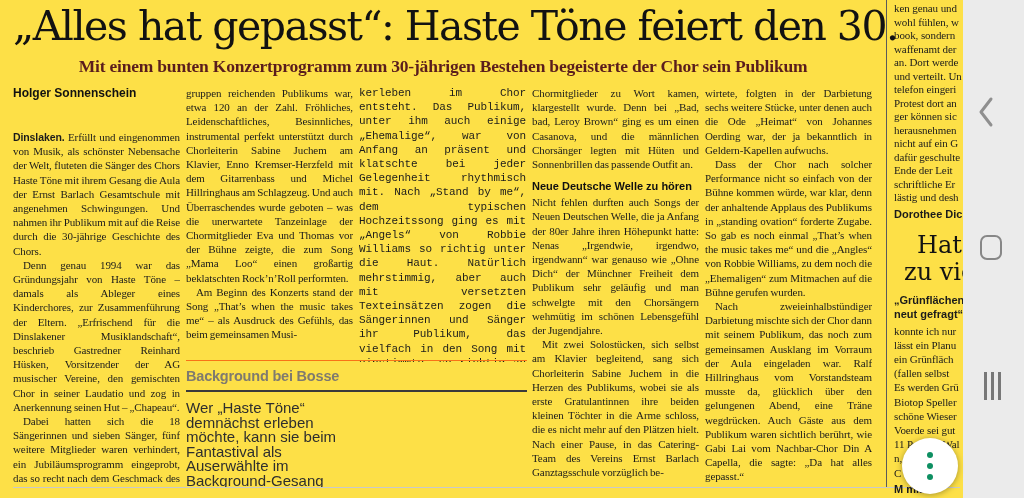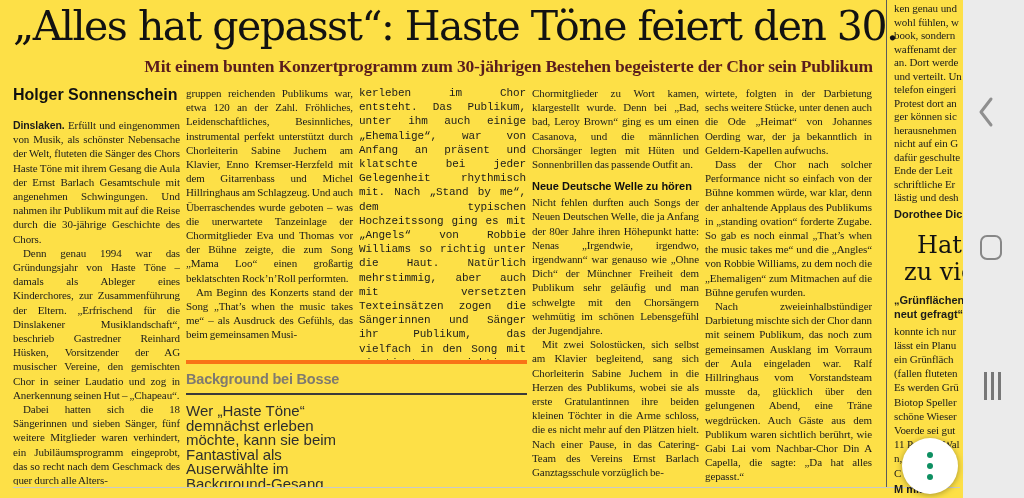--- a/index.html
+++ b/index.html
@@ -4,42 +4,42 @@
 <style>
   * { margin:0; padding:0; box-sizing:border-box; }
   body { background:#777; }
   .screen { position:relative; width:1024px; height:498px; background:#fde047; overflow:hidden;
             font-family:"Liberation Serif", serif; color:#1b1b1b; }
 
   
   .hl { position:absolute; left:13px; top:0; width:860px; text-align:center;
         font-family:"DejaVu Serif", serif; font-weight:400; font-size:41px; line-height:52px;
         letter-spacing:-1.5px; color:#121212; white-space:nowrap; }
-  .sub { position:absolute; left:13px; top:55px; width:860px; text-align:right;
+  .sub { position:absolute; left:13px; top:55px; width:860px; text-align:center;
          font-size:17.5px; line-height:22px; color:#5a1d1d; letter-spacing:-0.2px; }
 
   
   .col { position:absolute; top:86px; width:167px; overflow:hidden; }
   .c1 { left:13px;  height:399px; }
   .c2 { left:186px; height:276px; }
   .c3 { left:359px; height:276px;font-family:Liberation Mono, monospace; }
   .c4 { left:532px; height:399px; }
   .c5 { left:705px; height:399px; }
-  .byline { font-family:"Liberation Sans", sans-serif; font-weight:bold; font-size:16px;
-            margin-bottom:14px; color:#111; }
+  .byline { font-family:"Liberation Sans", sans-serif; font-weight:bold; font-size:12px;
+            margin-bottom:30px; color:#111; }
   .col p { font-size:11px; line-height:14.2px; text-align:justify; letter-spacing:-0.1px;
            word-spacing:-0.5px; hyphens:auto; }
   .col p.ind { text-indent:10px; }
   .col b.lead { font-family:"Liberation Sans", sans-serif; font-size:10.5px; }
   .colsubhead { font-family:"Liberation Sans", sans-serif; font-weight:bold; font-size:11px;
                 margin:9px 0 3px; color:#111; }
 
   
   .infobox { position:absolute; left:186px; top:360px; width:341px; height:127px;
-             border-top:4px solid #f97316; padding-top:7px; overflow:hidden; }
+             border-top:1px solid #f97316; padding-top:7px; overflow:hidden; }
   .ib-title { font-family:"Liberation Sans", sans-serif; font-weight:bold; font-size:14.5px;
               color:#7f7a6f; letter-spacing:-0.2px; }
   .ib-rule { height:2px; background:#3a3a3a; margin:6px 0 9px; }
   .ib-cols { display:flex; gap:12px; }
   .ib-col { width:164px; font-family:"Liberation Sans", sans-serif; font-size:15px;
             line-height:14.5px; color:#2e2e2e; }
   .ib-col p { margin:0; }
   .email { font-weight:bold; }
 
   
@@ -150,21 +150,21 @@
             <div class="h2line">zu vie</div>
           </div>
         <div id="side2lead">
             <div class="lline">„Grünflächen:</div>
             <div class="lline">neut gefragt“:</div>
           </div>
         <div id="side2lines">
             <div class="sline">konnte ich nur</div>
             <div class="sline">lässt ein Planu</div>
             <div class="sline">ein Grünfläch</div>
-            <div class="sline">(fallen fluteten</div>
+            <div class="sline">(fallen selbst</div>
             <div class="sline">Es werden Grü</div>
             <div class="sline">Biotop Speller</div>
             <div class="sline">schöne Wieser</div>
             <div class="sline">Voerde sei gut</div>
             <div class="sline">11 Prozent Wal</div>
             <div class="sline">n, ha</div>
             <div class="sline">C</div>
           </div>
         <div class="side-author">M miak</div>
       </div>

